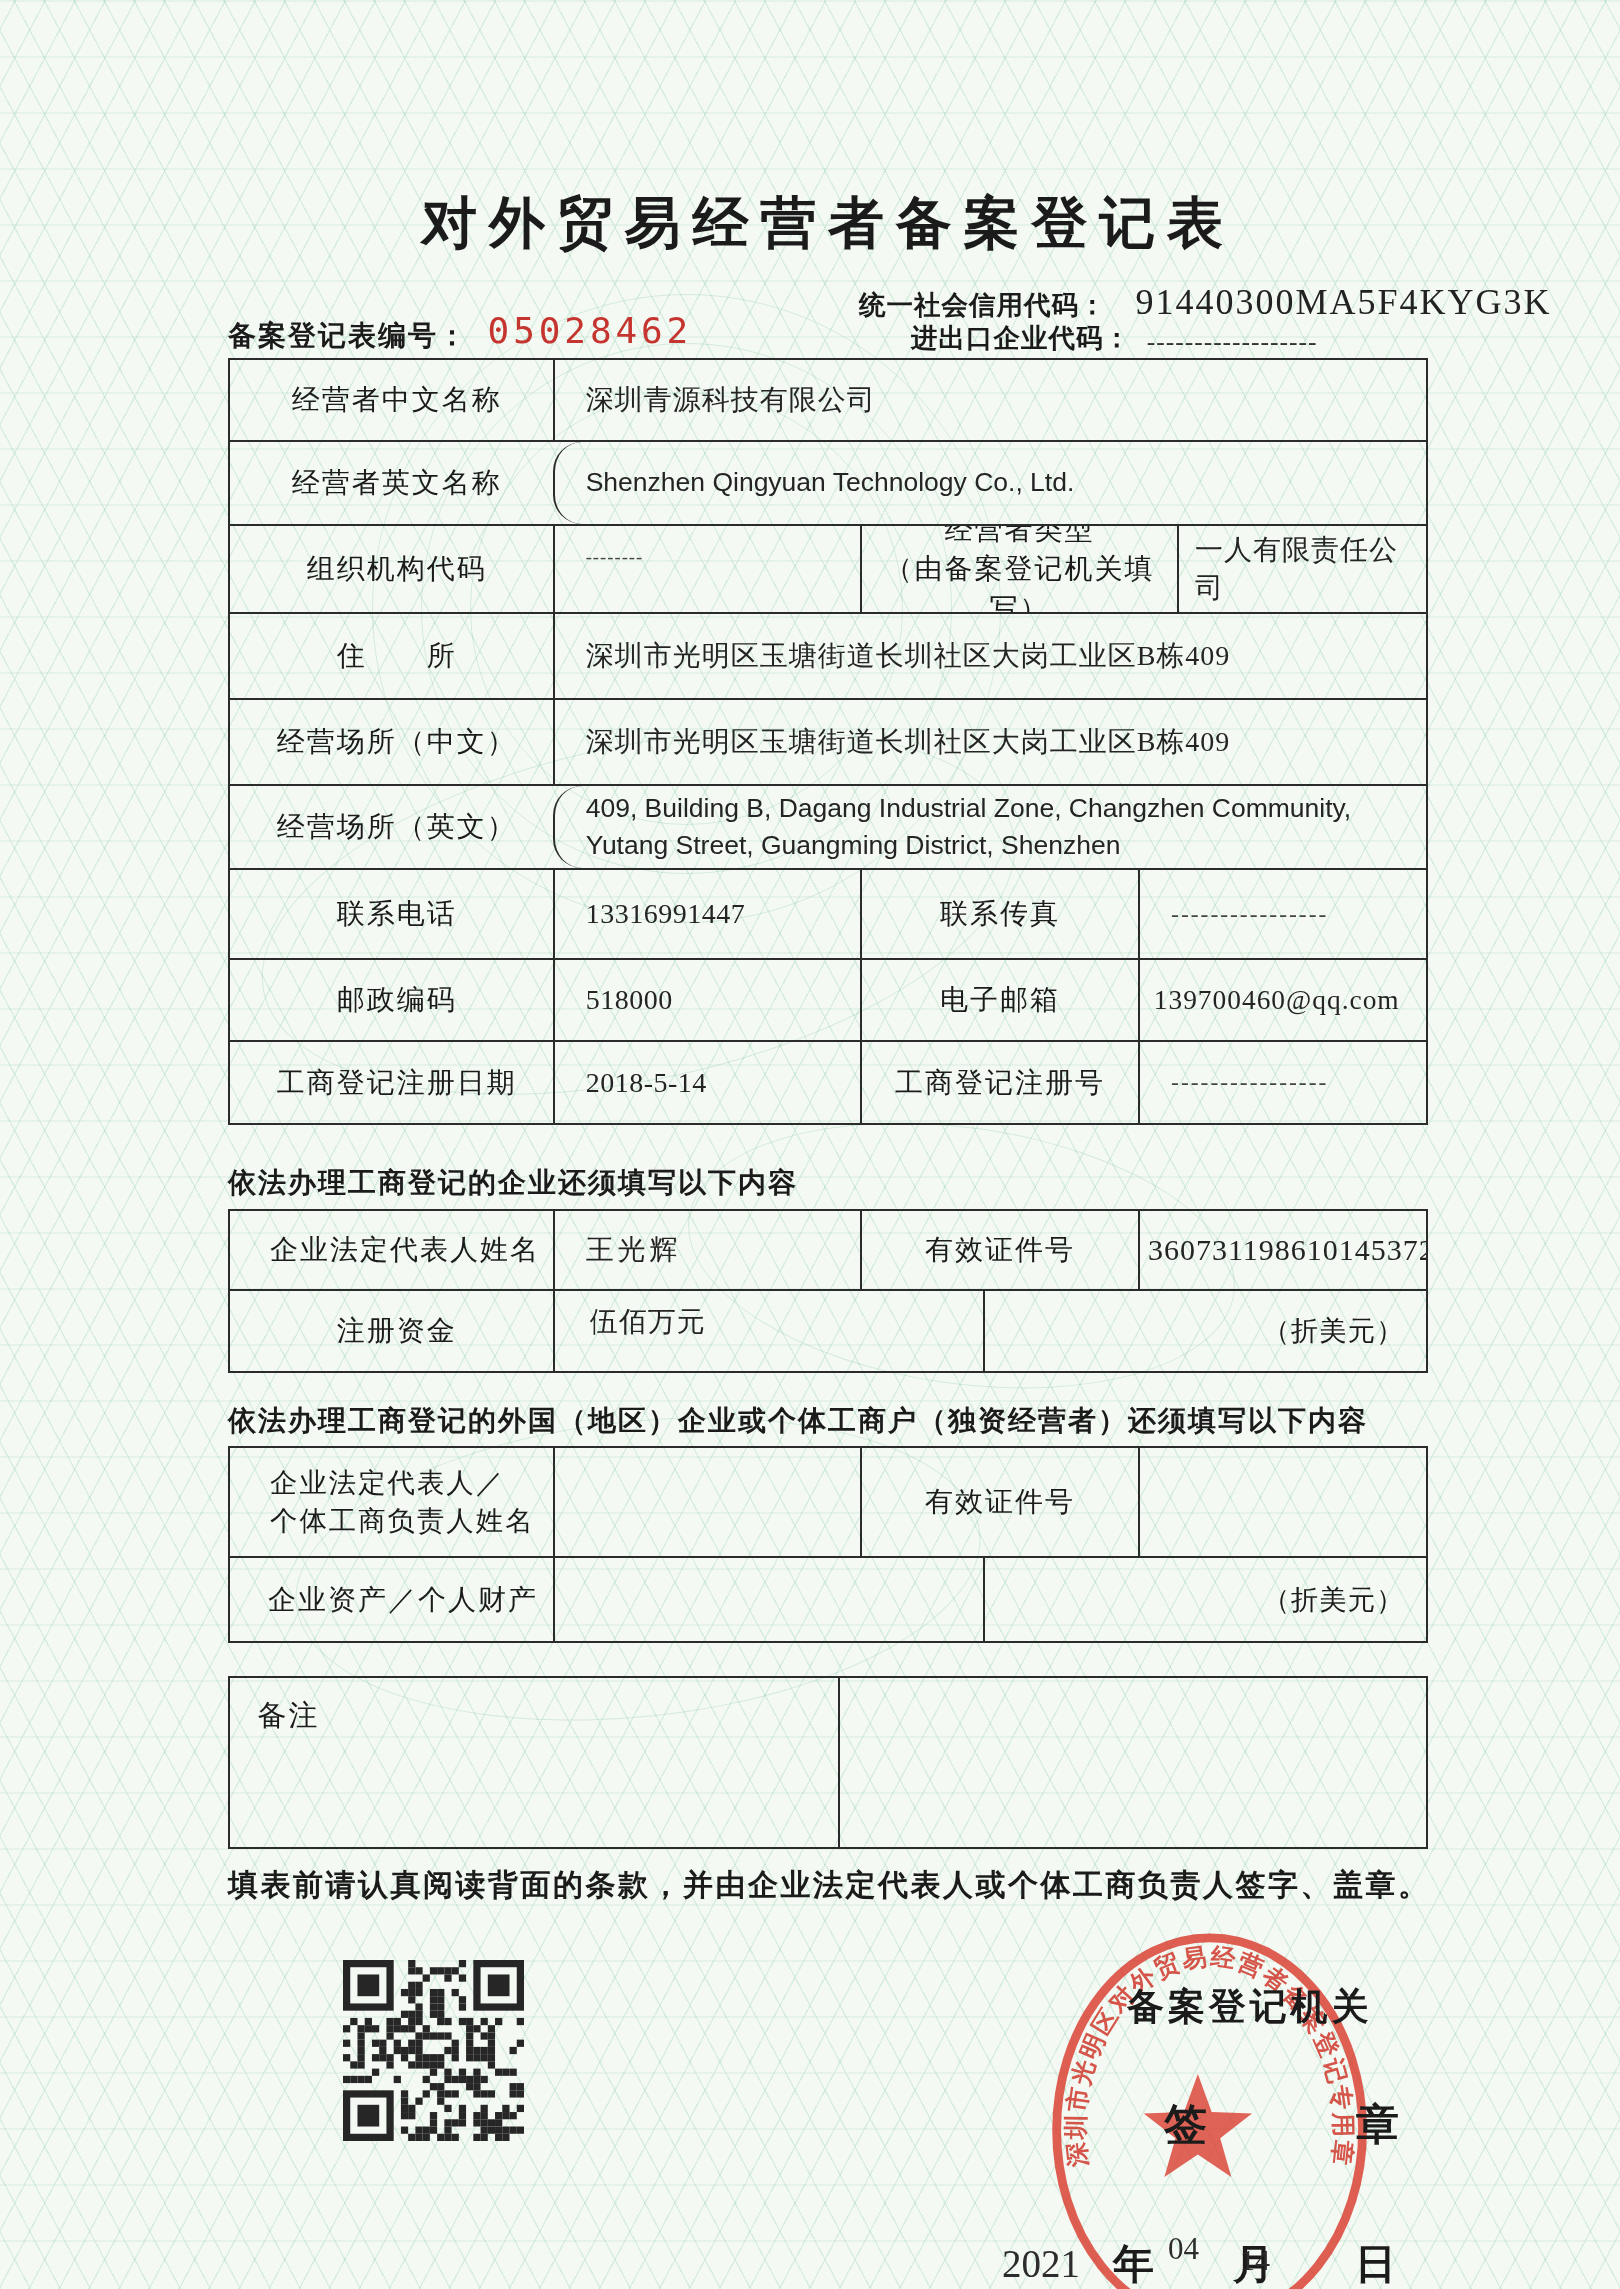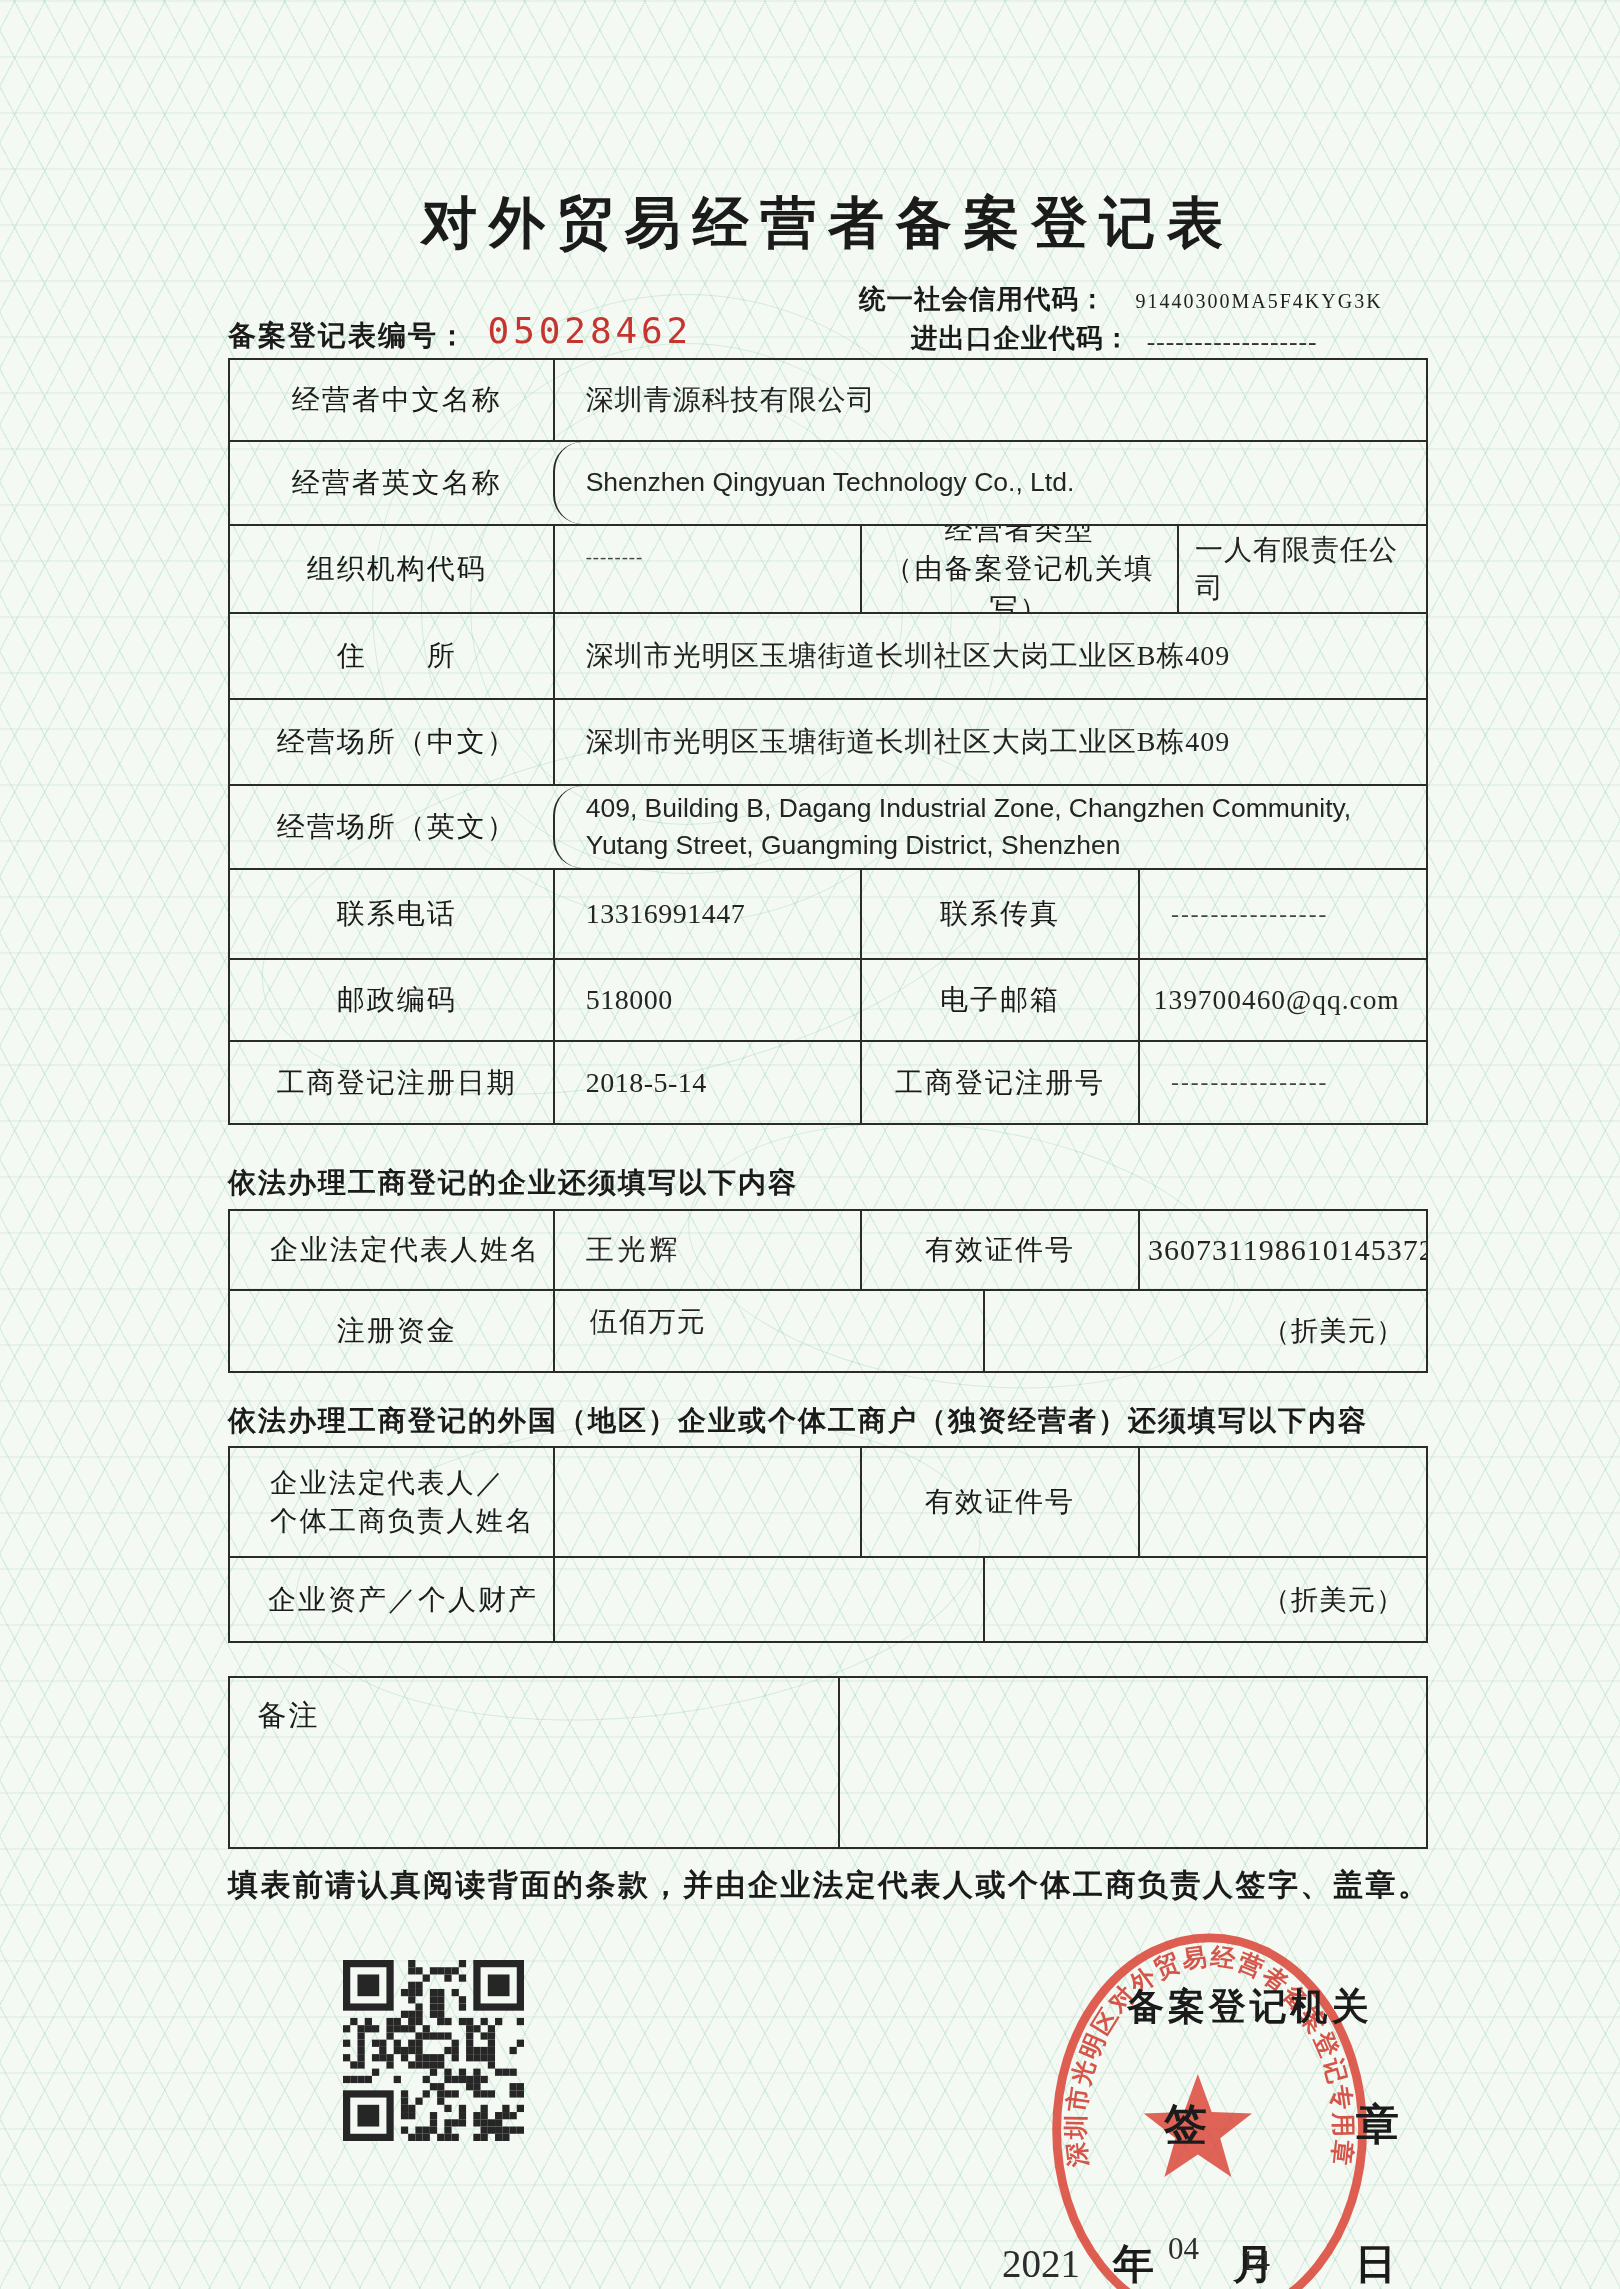--- a/index.html
+++ b/index.html
@@ -13,21 +13,21 @@
     font-family:"Liberation Sans","DejaVu Sans",sans-serif;color:#1b1b1b;
   }
   .gu{position:absolute;border:1.5px solid rgba(88,176,136,.20);border-radius:50%;pointer-events:none;}
 
   .title{position:absolute;left:828px;top:186px;transform:translateX(-50%);
     font-size:56px;font-weight:800;letter-spacing:11.8px;white-space:nowrap;}
 
   .hdr-line{position:absolute;white-space:nowrap;}
   .hdr-label{font-size:26.5px;font-weight:700;letter-spacing:1px;}
   .serif{font-family:"Liberation Serif","DejaVu Serif",serif;}
-  .credit-val{font-size:20px;letter-spacing:2px;margin-left:29px;color:#222;}
+  .credit-val{font-size:36px;letter-spacing:2px;margin-left:29px;color:#222;}
   .dash-val{font-size:25.5px;letter-spacing:1px;color:#333;margin-left:15.7px;position:relative;top:2.9px;}
   .serial-label{font-size:28px;font-weight:700;letter-spacing:2px;}
   .serial-val{font-family:"DejaVu Sans Mono","Liberation Mono",monospace;font-size:36px;
     color:#c5342e;letter-spacing:3.9px;margin-left:19.6px;position:relative;top:-2px;}
 
   .tbl{position:absolute;left:228px;width:1200px;border:2.9px solid #2b2b2b;box-sizing:border-box;}
   .row{display:flex;border-top:2px solid #2b2b2b;}
   .row:first-child{border-top:none;}
   .cell{border-left:2px solid #2b2b2b;display:flex;align-items:center;justify-content:center;
     box-sizing:border-box;overflow:hidden;}

